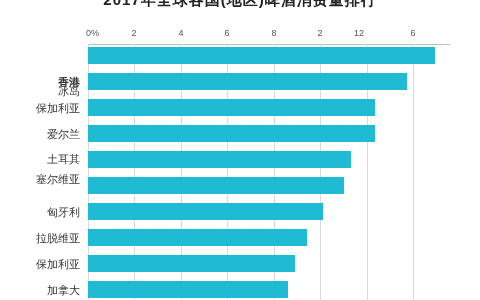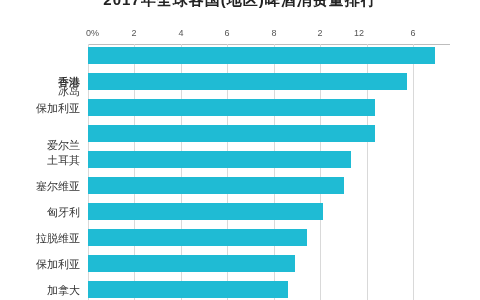--- a/index.html
+++ b/index.html
@@ -118,23 +118,23 @@
 <div id="page">
 
   <div id="chart-area">
 
     <div id="chart-title">2017年全球各国(地区)啤酒消费量排行</div>
 
     <div id="cat-labels">
       <div class="cat-label" style="top:5px;margin-top:35px;">冰岛</div>
       <div class="cat-label" style="top:31px;font-weight:bold;">香港</div>
       <div class="cat-label" style="top:57px;">保加利亚</div>
-      <div class="cat-label" style="top:94px;margin-left:34px;">爱尔兰</div>
-      <div class="cat-label" style="top:109px;">土耳其</div>
-      <div class="cat-label" style="top:135px;">塞尔维亚</div>
+      <div class="cat-label" style="top:83px;margin-left:34px;">爱尔兰</div>
+      <div class="cat-label" style="top:109px;font-family:Liberation Mono, monospace;">土耳其</div>
+      <div class="cat-label" style="top:128px;">塞尔维亚</div>
       <div class="cat-label" style="top:161px;">匈牙利</div>
       <div class="cat-label" style="top:213px;">保加利亚</div>
       <div class="cat-label" style="top:187px;">拉脱维亚</div>
       <div class="cat-label" style="top:239px;">加拿大</div>
     </div>
 
     <div id="plot">
       <div class="axis-line-top"></div>
 
       <div class="grid-line" style="left:0px;"></div>

